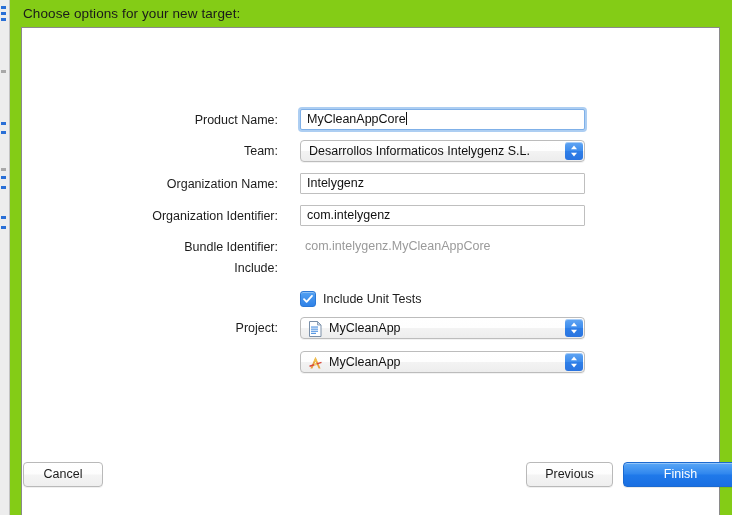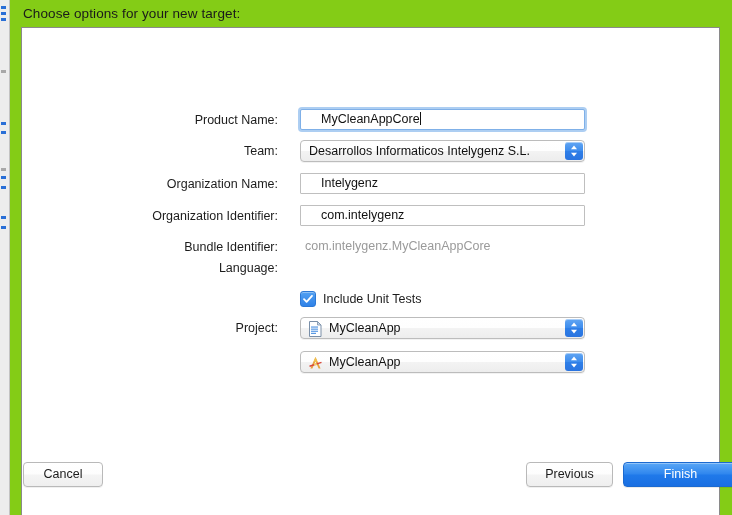--- a/index.html
+++ b/index.html
@@ -93,21 +93,21 @@
   .tfield {
     box-sizing: border-box;
     width: 285px;
     height: 21px;
     background: #fff;
     border: 1px solid #bfbfbf;
     border-radius: 1px;
     font-family: "Liberation Sans", sans-serif;
     font-size: 12.5px;
     color: #111;
-    padding: 0 20px;
+    padding: 0 6px;
     line-height: 19px;
     outline: none;
   }
   .tfield.focused {
     border: 1px solid #7fb0e8;
     box-shadow: 0 0 0 2px rgba(106,166,232,0.55);
     border-radius: 2px;
   }
   .caret {
     display: inline-block;
@@ -289,21 +289,21 @@
       </div>
 
       <div class="row" style="top:208px">
         <div class="label">Bundle Identifier:</div>
         <div class="control">
           <div class="statictext">com.intelygenz.MyCleanAppCore</div>
         </div>
       </div>
 
       <div class="row" style="top:229px">
-        <div class="label">Language:</div>
+        <div class="label">Include:</div>
       </div>
 
       <div class="row" style="top:260px">
         <div class="control checkrow" style="top:3px">
           <span class="checkbox">
             <svg width="12" height="12" viewBox="0 0 12 12" aria-hidden="true">
               <path d="M2 6.2 L4.6 8.8 L10 2.8" fill="none" stroke="#ffffff" stroke-width="1.8" stroke-linecap="round" stroke-linejoin="round"></path>
             </svg>
           </span>
           <span class="checklabel">Include Unit Tests</span>

